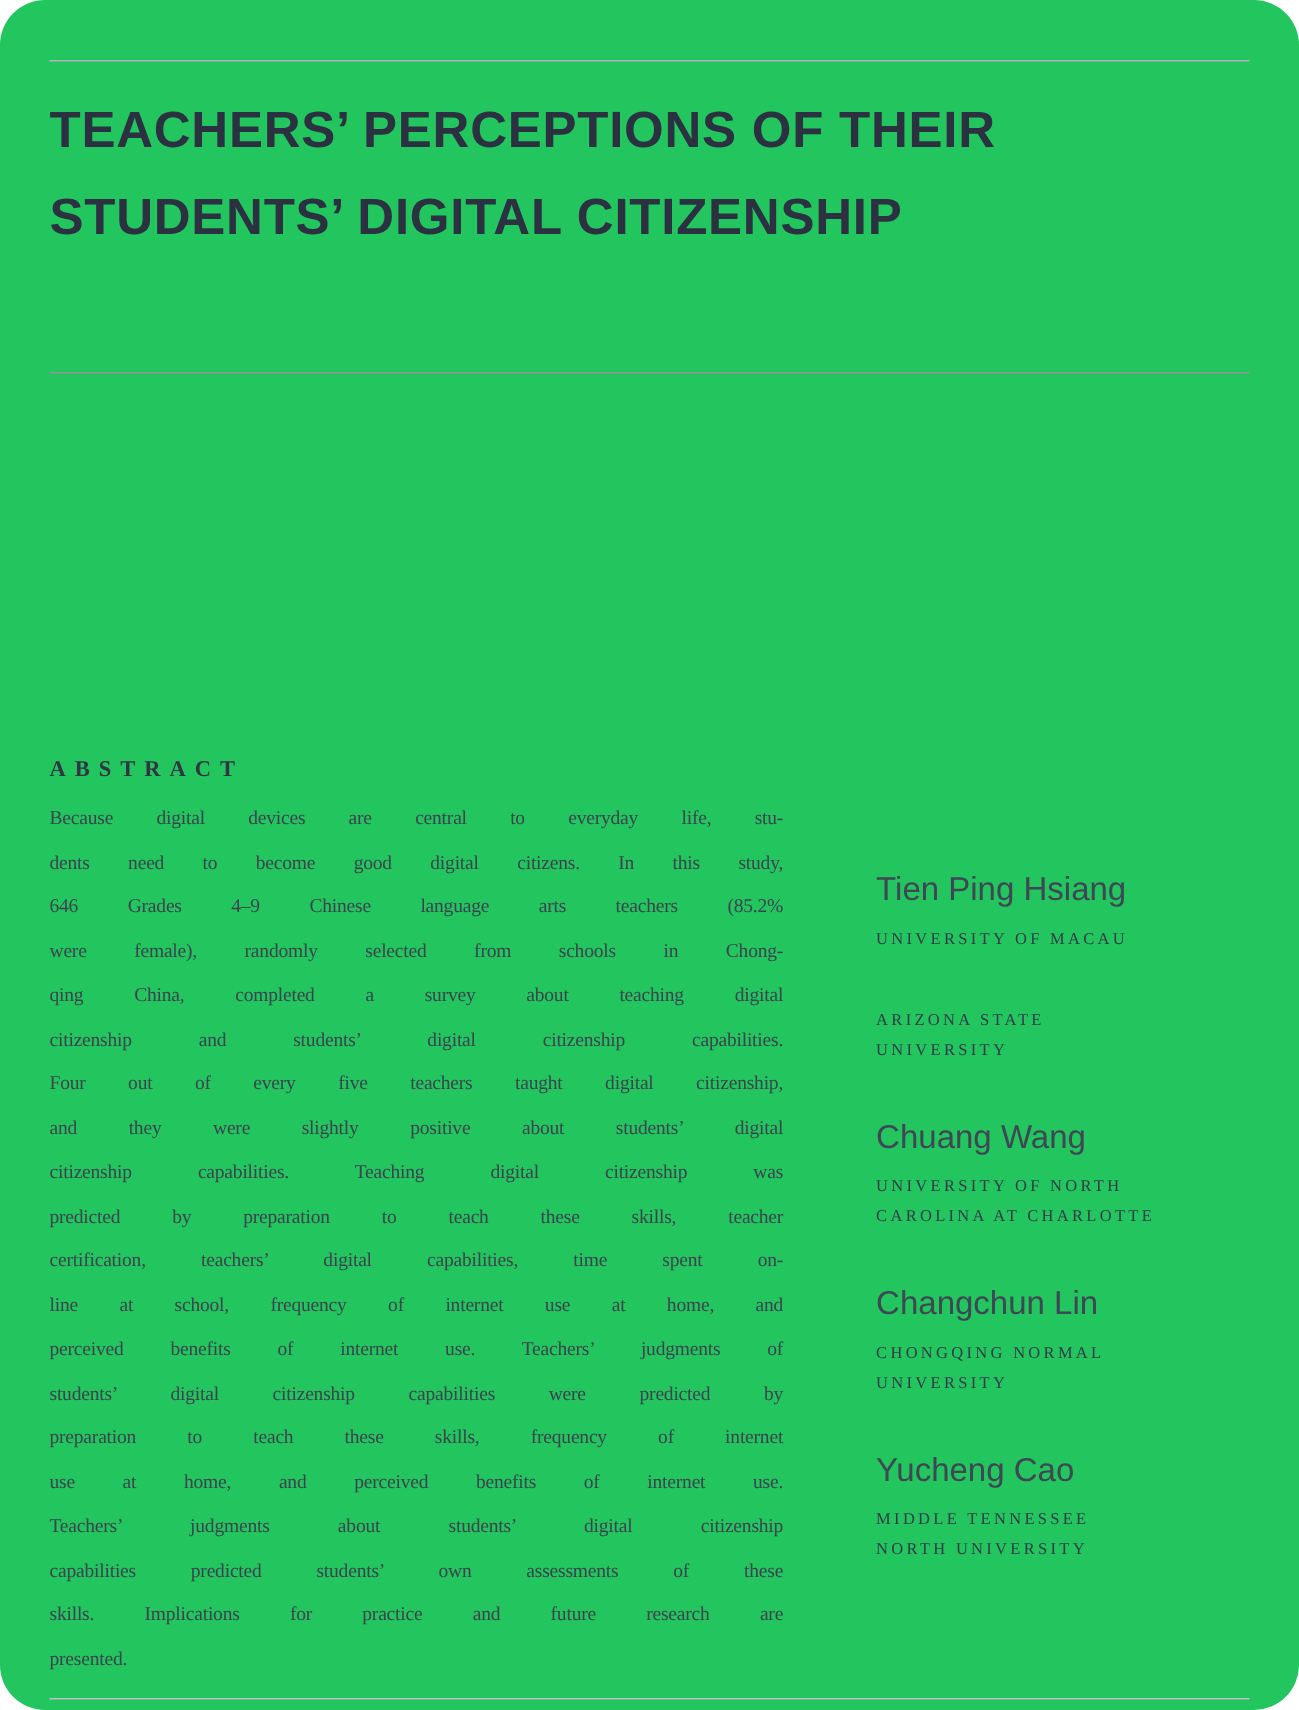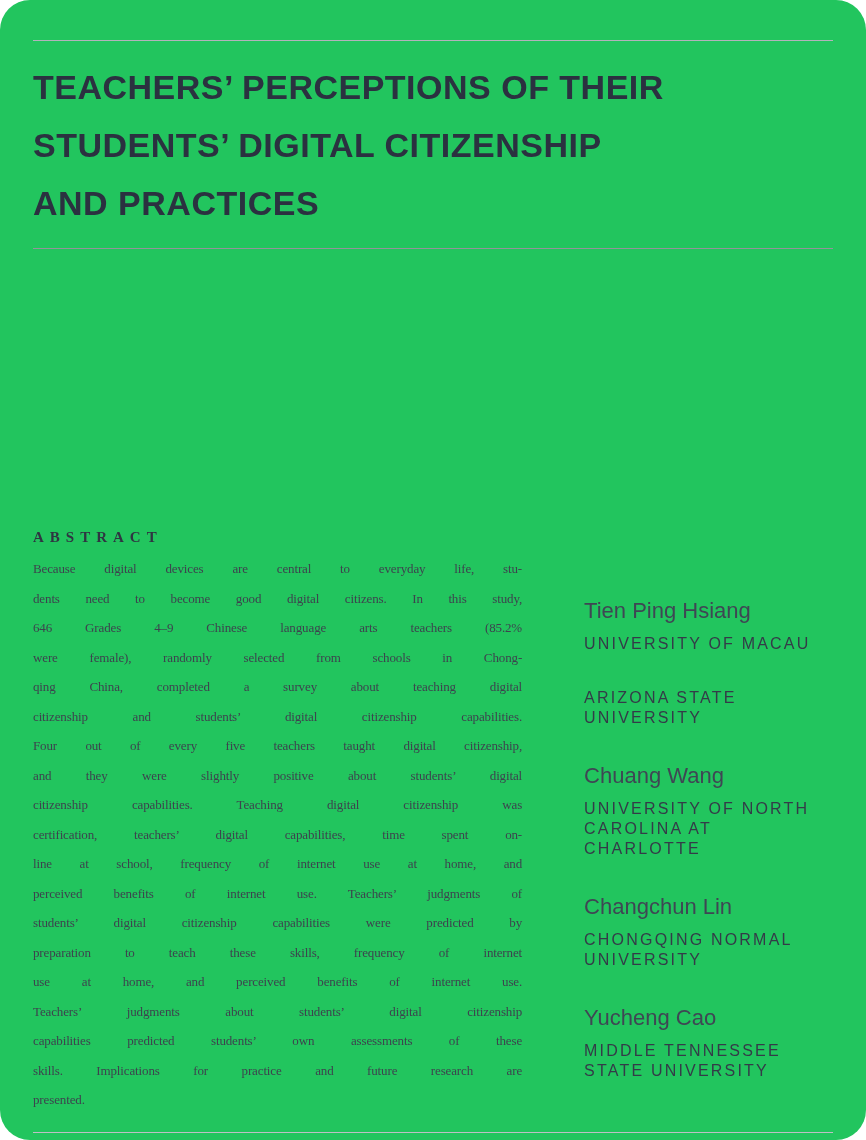--- a/index.html
+++ b/index.html
@@ -32,24 +32,24 @@
     font-size: 34px;
     line-height: 58px;
     letter-spacing: 0.5px;
     color: #2b3140;
   }
   .title-line { display: block; }
 
   .columns {
     position: absolute;
     left: 33px;
-    top: 528px;
+    top: 504px;
     width: 800px;
     display: flex;
-    align-items: flex-end;
+    align-items: center;
   }
 
   .abstract { width: 503px; }
   .abstract-heading {
     margin: 0 0 8px 0;
     font-family: "Liberation Serif", serif;
     font-weight: 700;
     font-size: 15px;
     line-height: 18px;
     letter-spacing: 6px;
@@ -76,38 +76,37 @@
   .author-name {
     margin: 0;
     font-family: "Liberation Sans", sans-serif;
     font-weight: 400;
     font-size: 22px;
     line-height: 28px;
     color: #3f4654;
   }
   .affiliation { margin-top: 9px; }
   .affil-line {
-    font-family: Liberation Sans, sans-serif;
-    font-size: 16px;
+    font-family: Liberation Serif, serif;
+    font-size: 11px;
     line-height: 20px;
     letter-spacing: 2.2px;
     color: #343b48;
   }
 </style>
 </head>
 <body>
 
 <div class="page">
 
   <div class="rule rule-top"></div>
 
   <h1 class="title">
     <span class="title-line">TEACHERS’ PERCEPTIONS OF THEIR</span>
     <span class="title-line">STUDENTS’ DIGITAL CITIZENSHIP</span>
-    <span class="title-line">AND PRACTICES</span>
   </h1>
 
   <div class="rule rule-mid"></div>
 
   <div class="columns">
 
     <section class="abstract">
       <h2 class="abstract-heading">ABSTRACT</h2>
       <div class="abstract-body">
 
@@ -122,20 +121,21 @@
           <div class="abs-line">qing China, completed a survey about teaching digital</div>
 
           <div class="abs-line">citizenship and students’ digital citizenship capabilities.</div>
 
           <div class="abs-line">Four out of every five teachers taught digital citizenship,</div>
 
           <div class="abs-line">and they were slightly positive about students’ digital</div>
 
           <div class="abs-line">citizenship capabilities. Teaching digital citizenship was</div>
 
+          <div class="abs-line">predicted by preparation to teach these skills, teacher</div>
 
           <div class="abs-line">certification, teachers’ digital capabilities, time spent on-</div>
 
           <div class="abs-line">line at school, frequency of internet use at home, and</div>
 
           <div class="abs-line">perceived benefits of internet use. Teachers’ judgments of</div>
 
           <div class="abs-line">students’ digital citizenship capabilities were predicted by</div>
 
           <div class="abs-line">preparation to teach these skills, frequency of internet</div>
@@ -186,21 +186,21 @@
         <div class="affil-line">CHONGQING NORMAL</div>
             <div class="affil-line">UNIVERSITY</div>
           </div>
       </div>
 
       <div class="author">
         <p class="author-name">Yucheng Cao</p>
         <div class="affiliation">
 
         <div class="affil-line">MIDDLE TENNESSEE</div>
-            <div class="affil-line">STATE UNIVERSITY</div>
+            <div class="affil-line">NORTH UNIVERSITY</div>
           </div>
       </div>
 
     </aside>
   </div>
 
   <div class="rule rule-bottom"></div>
 </div>
 
 </body></html>

